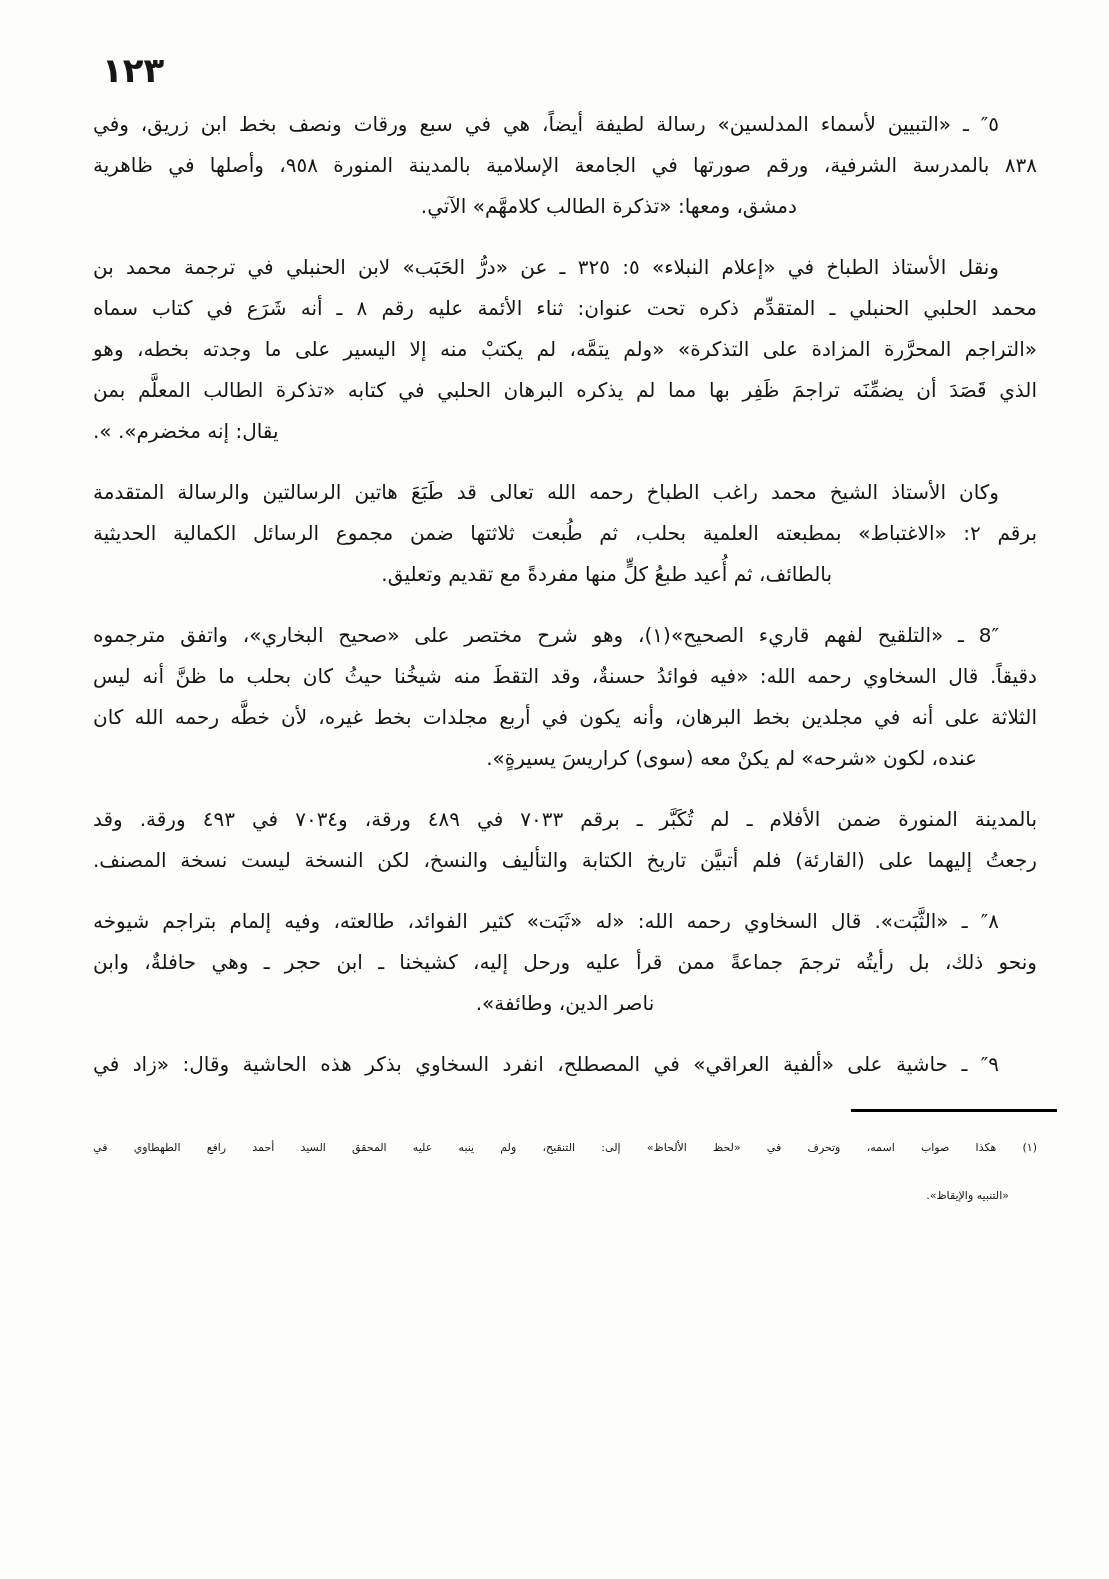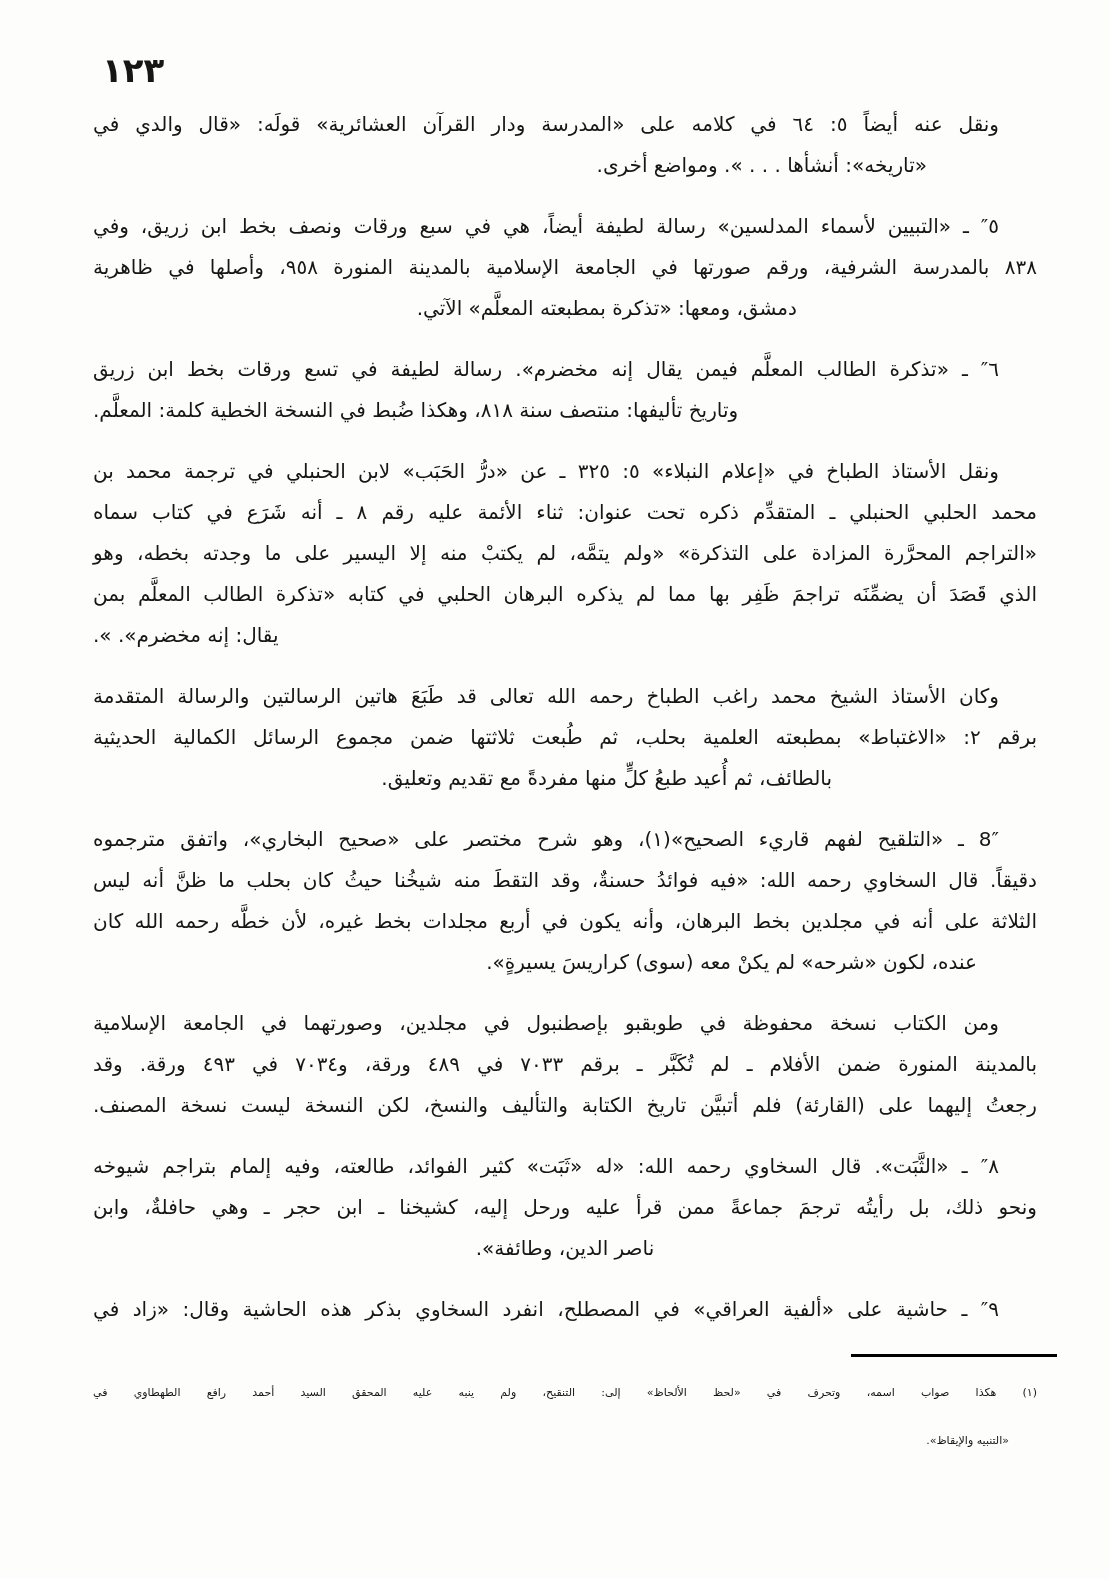--- a/index.html
+++ b/index.html
@@ -47,35 +47,27 @@
 </style>
 </head>
 <body>
 
 <div class="page">
 
   <div class="pagenum">١٢٣</div>
 
   <div class="textcol">
 
-    <div class="para">
-      <div class="ln j fl">ونقل عنه أيضاً ٥: ٦٤ في كلامه على «المدرسة ودار القرآن العشائرية» قولَه: «قال والدي في</div>
-      <div class="ln al-r mr110">«تاريخه»: أنشأها . . . ». ومواضع أخرى.</div>
-    </div>
 
     <div class="para">
       <div class="ln j fl">٥″ ـ «التبيين لأسماء المدلسين» رسالة لطيفة أيضاً، هي في سبع ورقات ونصف بخط ابن زريق، وفي</div>
       <div class="ln j">٨٣٨ بالمدرسة الشرفية، ورقم صورتها في الجامعة الإسلامية بالمدينة المنورة ٩٥٨، وأصلها في ظاهرية</div>
-      <div class="ln al-r mr240">دمشق، ومعها: «تذكرة بمطبعته المعلَّم» الآتي.</div>
+      <div class="ln al-r mr240">دمشق، ومعها: «تذكرة الطالب كلامهَّم» الآتي.</div>
     </div>
 
-    <div class="para">
-      <div class="ln j fl">٦″ ـ «تذكرة الطالب المعلَّم فيمن يقال إنه مخضرم». رسالة لطيفة في تسع ورقات بخط ابن زريق</div>
-      <div class="ln al-l">وتاريخ تأليفها: منتصف سنة ٨١٨، وهكذا ضُبط في النسخة الخطية كلمة: المعلَّم.</div>
-    </div>
 
     <div class="para">
       <div class="ln j fl">ونقل الأستاذ الطباخ في «إعلام النبلاء» ٥: ٣٢٥ ـ عن «درُّ الحَبَب» لابن الحنبلي في ترجمة محمد بن</div>
       <div class="ln j">محمد الحلبي الحنبلي ـ المتقدِّم ذكره تحت عنوان: ثناء الأئمة عليه رقم ٨ ـ أنه شَرَع في كتاب سماه</div>
       <div class="ln j">«التراجم المحرَّرة المزادة على التذكرة» «ولم يتمَّه، لم يكتبْ منه إلا اليسير على ما وجدته بخطه، وهو</div>
       <div class="ln j">الذي قَصَدَ أن يضمِّنَه تراجمَ ظَفِر بها مما لم يذكره البرهان الحلبي في كتابه «تذكرة الطالب المعلَّم بمن</div>
       <div class="ln al-l">يقال: إنه مخضرم». ».</div>
     </div>
 
     <div class="para">
@@ -85,21 +77,20 @@
     </div>
 
     <div class="para">
       <div class="ln j fl">8″ ـ «التلقيح لفهم قاريء الصحيح»(١)، وهو شرح مختصر على «صحيح البخاري»، واتفق مترجموه</div>
       <div class="ln j">دقيقاً. قال السخاوي رحمه الله: «فيه فوائدُ حسنةٌ، وقد التقطَ منه شيخُنا حيثُ كان بحلب ما ظنَّ أنه ليس</div>
       <div class="ln j">الثلاثة على أنه في مجلدين بخط البرهان، وأنه يكون في أربع مجلدات بخط غيره، لأن خطَّه رحمه الله كان</div>
       <div class="ln al-r mr60">عنده، لكون «شرحه» لم يكنْ معه (سوى) كراريسَ يسيرةٍ».</div>
     </div>
 
     <div class="para">
-      <div class="ln j fl">ومن الكتاب نسخة محفوظة في طوبقبو بإصطنبول في مجلدين، وصورتهما في الجامعة الإسلامية</div>
       <div class="ln j">بالمدينة المنورة ضمن الأفلام ـ لم تُكَبَّر ـ برقم ٧٠٣٣ في ٤٨٩ ورقة، و٧٠٣٤ في ٤٩٣ ورقة. وقد</div>
       <div class="ln j">رجعتُ إليهما على (القارئة) فلم أتبيَّن تاريخ الكتابة والتأليف والنسخ، لكن النسخة ليست نسخة المصنف.</div>
     </div>
 
     <div class="para">
       <div class="ln j fl">٨″ ـ «الثَّبَت». قال السخاوي رحمه الله: «له «ثَبَت» كثير الفوائد، طالعته، وفيه إلمام بتراجم شيوخه</div>
       <div class="ln j">ونحو ذلك، بل رأيتُه ترجمَ جماعةً ممن قرأ عليه ورحل إليه، كشيخنا ـ ابن حجر ـ وهي حافلةٌ، وابن</div>
       <div class="ln al-c">ناصر الدين، وطائفة».</div>
     </div>
 

